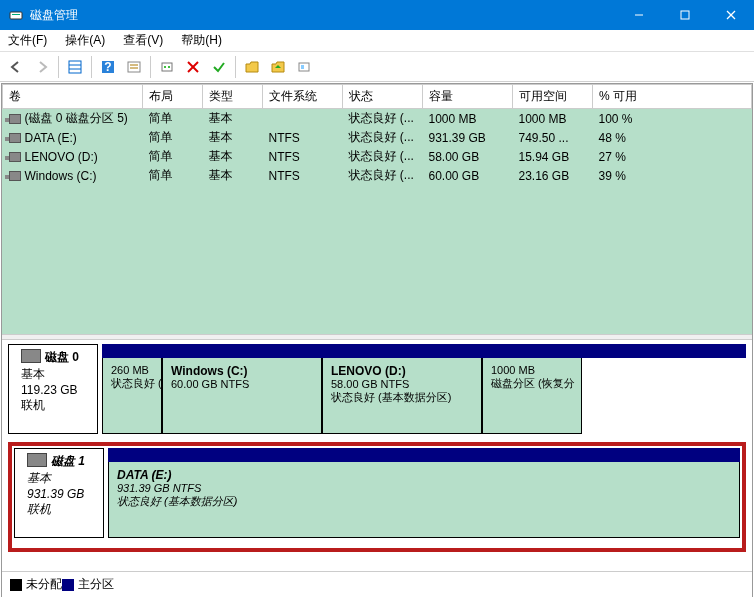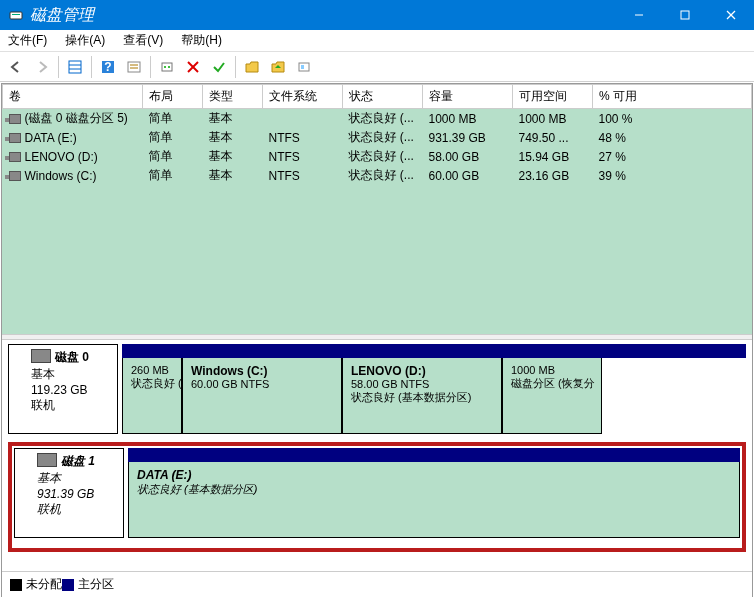--- a/index.html
+++ b/index.html
@@ -1,20 +1,20 @@
 <!DOCTYPE html>
 <html><head>
 <meta charset="utf-8">
 <style>
 * { box-sizing: border-box; margin: 0; padding: 0; font-family: "Microsoft YaHei", "Segoe UI", sans-serif; font-size: 12px; }
 body { background: #fff; width: 754px; height: 597px; overflow: hidden; }
 
 .titlebar { background: #0078d7; color: #fff; height: 30px; display: flex; align-items: center; padding-left: 8px; }
 .titlebar .icon-slot { width: 16px; height: 16px; margin-right: 6px; display:flex; align-items:center; justify-content:center; }
-.titlebar .title { flex: 1; font-size: 16px; font-style: italic; }
+.titlebar .title { flex: 1; font-size: 12px; }
 .win-btns { display: flex; height: 100%; }
 .win-btn { width: 46px; height: 100%; display:flex; align-items:center; justify-content:center; color:#fff; }
 
 .menubar { background: #fff; border-bottom: 1px solid #e0e0e0; height: 22px; display:flex; align-items:center; padding-left: 0; gap: 2px; }
 .menu-item { padding: 2px 8px; cursor: default; }
 
 .toolbar { background: #fff; border-bottom: 1px solid #d0d0d0; height: 30px; display:flex; align-items:center; padding: 0 4px; gap:2px; }
 .tbtn { width:24px; height:24px; border:1px solid transparent; display:flex; align-items:center; justify-content:center; cursor:default; }
 .tsep { width:1px; height:22px; background:#ccc; margin:0 2px; }
 
@@ -24,21 +24,21 @@
 .vol-table table { width:100%; border-collapse:collapse; background:#b6dfc9; }
 .vol-table th { background:#fff; border:1px solid #ccc; text-align:left; padding:3px 6px; font-weight:normal; position:sticky; top:0; white-space:nowrap; }
 .vol-table td { padding:1px 6px; white-space:nowrap; color:#000; }
 .vol-ico { display:inline-block; width:12px; height:10px; background:#888; margin-right:4px; vertical-align:middle; border:1px solid #555; position:relative; }
 .vol-ico::before { content:""; position:absolute; left:-5px; top:3px; width:4px; height:4px; background:#888; }
 
 .splitter { height:6px; background:#f0f0f0; border-top:1px solid #ccc; border-bottom:1px solid #ccc; cursor:row-resize; }
 
 .graphical { flex:1; overflow:auto; background:#fff; padding:4px 6px; }
 .disk-row { display:flex; margin-bottom:8px; min-height:90px; }
-.disk-info { width:110px; border:1px solid #000; padding:4px 22px; background:#fff; }
+.disk-info { width:90px; border:1px solid #000; padding:4px 12px; background:#fff; }
 .disk-info .d-icon { float:left; width:20px; height:14px; background:#888; margin-right:4px; border:1px solid #444; }
 .disk-info .d-name { font-weight:bold; }
 .disk-parts { flex:1; display:flex; flex-direction:column; margin-left:4px; }
 .disk-top { height:14px; background:#000080; }
 .disk-body { flex:1; display:flex; }
 .part { border:1px solid #000; border-top:none; padding:6px 8px; background:#b6dfc9; overflow:hidden; }
 .part .p-name { font-weight:bold; white-space:nowrap; }
 .part .p-size, .part .p-status { font-size:11px; white-space:nowrap; }
 .highlight-box { border:4px solid #b91c1c; padding:2px;font-style:italic; }
 
@@ -258,20 +258,21 @@
             <div><span class="d-icon"></span><span class="d-name">磁盘 1</span></div>
             <div>基本</div>
             <div>931.39 GB</div>
             <div>联机</div>
           </div>
           <div class="disk-parts">
             <div class="disk-top"></div>
             <div class="disk-body">
               <div class="part" style="width: 600px; flex: 1 1 0%;">
                 <div class="p-name">DATA  (E:)</div>
+                <div class="p-size">931.39 GB NTFS</div>
                 <div class="p-status">状态良好 (基本数据分区)</div>
               </div>
             </div>
           </div>
         </div>
       </div>
     </div>
 
   <div class="legend">
     <span><span class="sw sw-black"></span><span>未分配</span></span>

